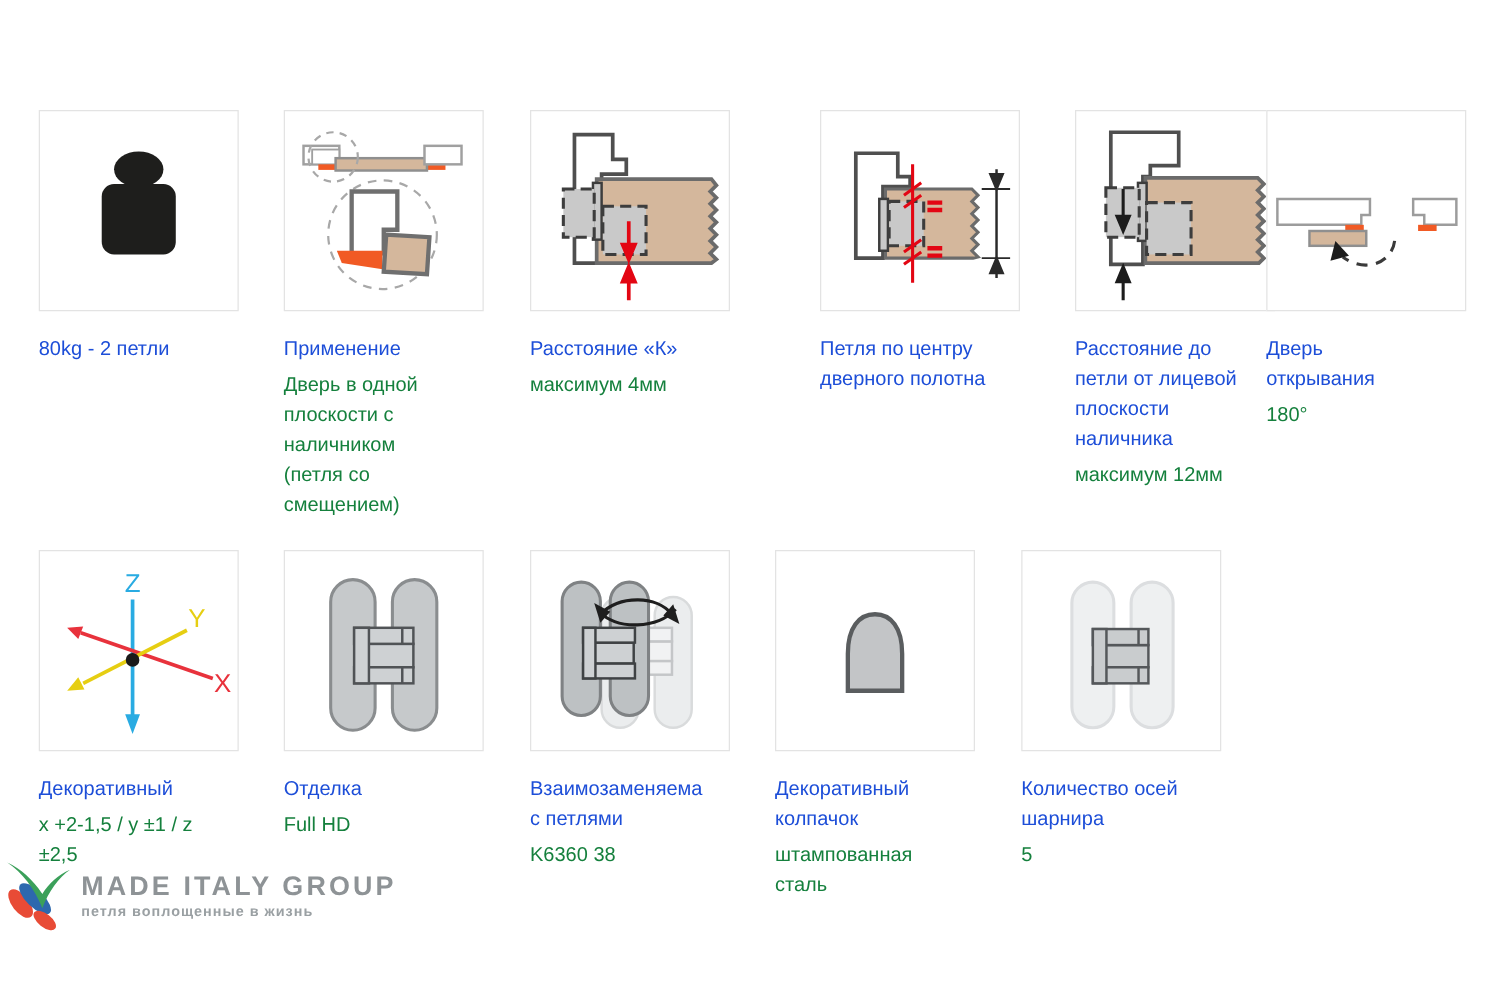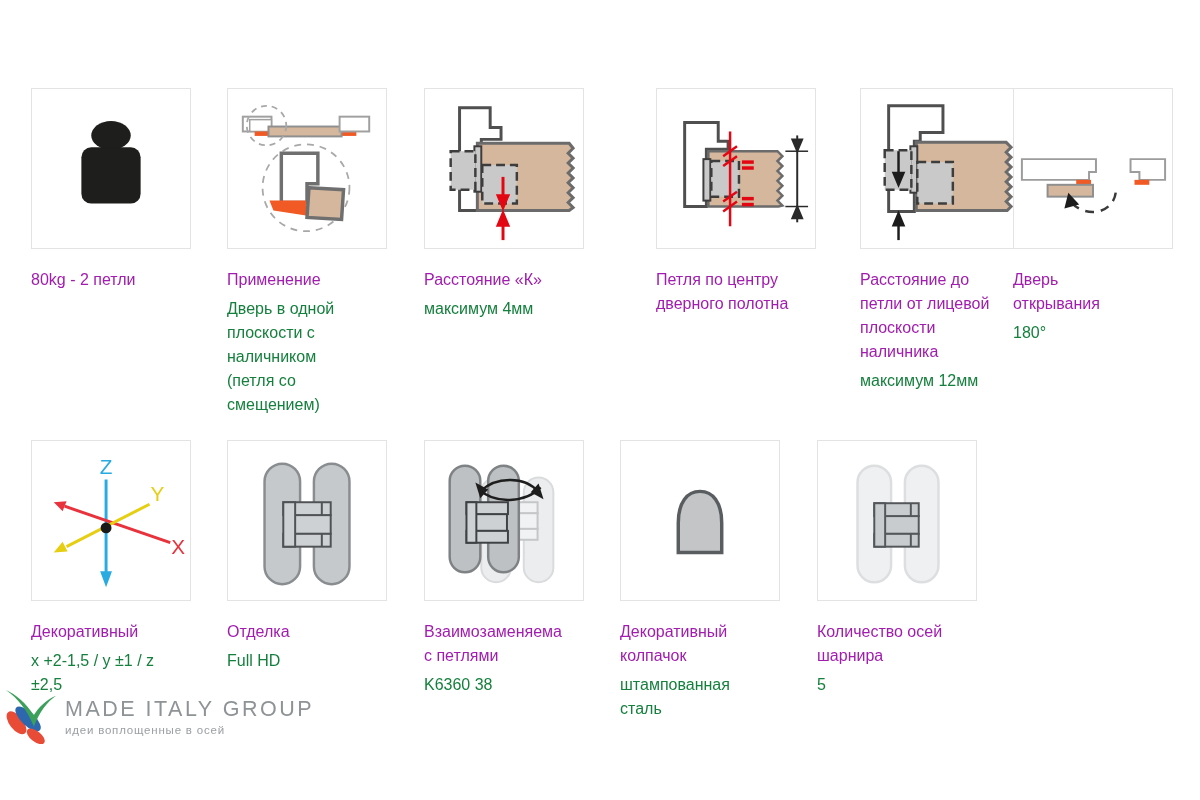--- a/index.html
+++ b/index.html
@@ -2,25 +2,25 @@
 <html><head>
 <meta charset="utf-8">
 <style>
   html,body{margin:0;padding:0;background:#fff;}
   .page{position:relative;width:1200px;height:800px;background:#ffffff;
         font-family:"Liberation Sans",sans-serif;overflow:hidden;}
   .card{position:absolute;width:160px;}
   .iconbox{width:160px;height:161px;border:1px solid #e3e3e3;background:#fff;
            box-sizing:border-box;display:flex;align-items:center;justify-content:center;}
   .card-text{width:135px;margin-top:19px;font-size:16px;color:#474747;line-height:24px;}
-  .card-title{color:#a21caf;}
+  .card-title{color:#1d4ed8;}
   .card-value{margin-top:5px;color:#15803d;}
   .card-value:empty{display:none;}
   .card-title:empty{display:none;}
-  .logo{position:absolute;left:2px;top:686px;display:flex;align-items:flex-start;}
+  .logo{position:absolute;left:2px;top:686px;display:flex;align-items:flex-start;font-weight:bold;}
   .logo-textcol{margin-left:7px;padding-top:11px;}
   .logo-name{font-size:21.5px;letter-spacing:2.5px;color:#8e9396;white-space:nowrap;}
   .logo-tagline{font-size:11.5px;letter-spacing:0.8px;color:#9aa0a3;margin-top:2px;white-space:nowrap;}
   svg{display:block;}
 </style>
 </head>
 <body>
 
 <div class="page">
 
@@ -265,17 +265,17 @@
 
   <div class="logo">
     <svg width="56" height="64" viewBox="0 0 58 66">
       <ellipse cx="15" cy="38" rx="14" ry="7" transform="rotate(52 15 38)" fill="#e84b36"></ellipse>
       <ellipse cx="27" cy="34" rx="17" ry="7" transform="rotate(44 27 34)" fill="#2d68ae"></ellipse>
       <path d="M4,4 C16,12 27,26 33,42 C38,28 47,16 56,10 C46,14 38,22 33,30 C25,18 15,9 4,4 Z" fill="#3ba05a"></path>
       <ellipse cx="35" cy="52" rx="11" ry="5.5" transform="rotate(38 35 52)" fill="#e84b36"></ellipse>
     </svg>
     <div class="logo-textcol">
       <div class="logo-name">MADE ITALY GROUP</div>
-      <div class="logo-tagline">идеи воплощенные в осей</div>
+      <div class="logo-tagline">петля воплощенные в жизнь</div>
     </div>
   </div>
 
 </div>
 
 </body></html>

